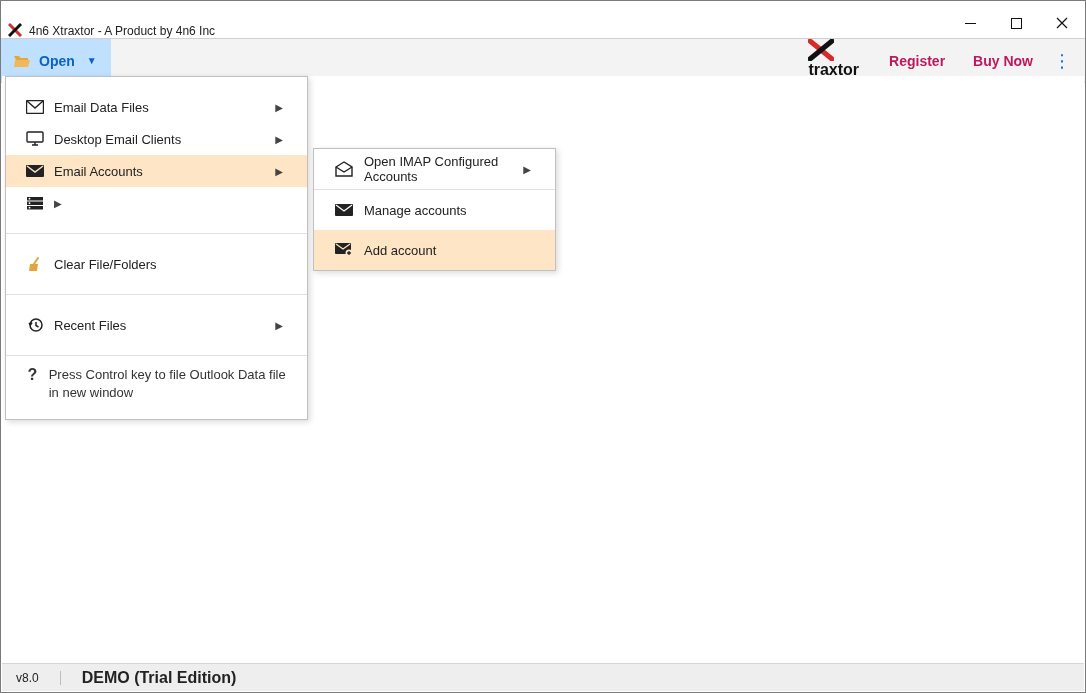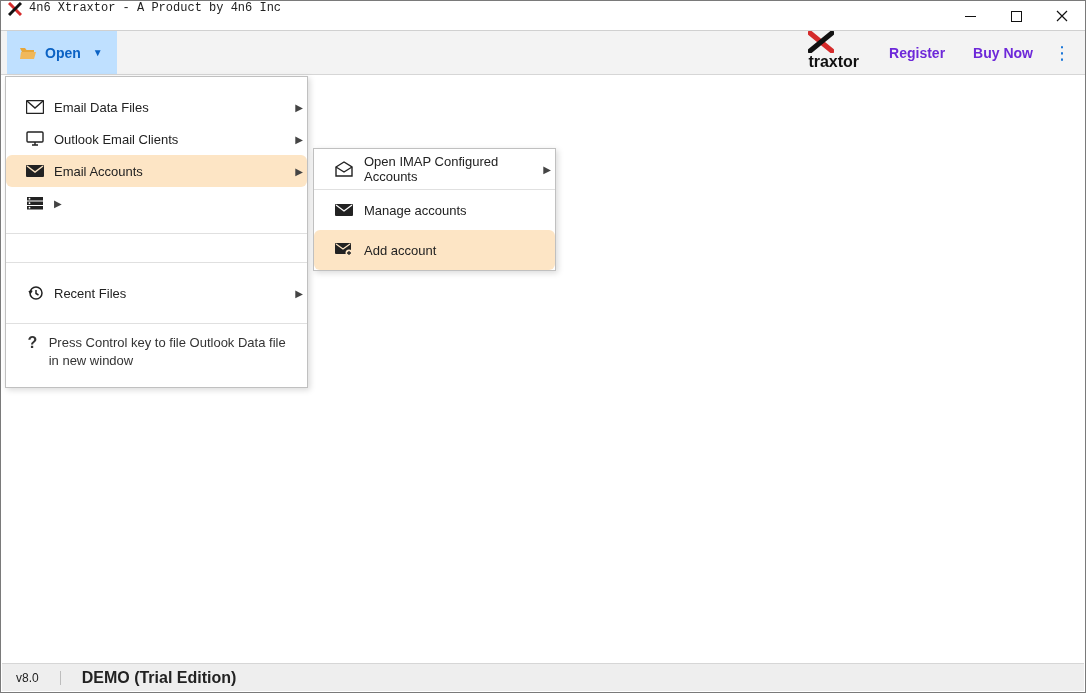--- a/index.html
+++ b/index.html
@@ -11,27 +11,26 @@
     background: #fff;
     width: 1086px;
     height: 693px;
     overflow: hidden;
     border: 1px solid #7a7a7a;
     position: relative;
   }
 
   
   .titlebar {
-    height: 30px;
+    height: 38px;
     border-bottom: 1px solid #d0d0d0;
     display: flex;
-    align-items: flex-start;
+    align-items: flex-end;
     padding: 0 0 0 6px;
     background: #fff;
-    font-family: Liberation Mono, monospace;
   }
   .titlebar .x-icon {
     width: 16px; height: 16px; margin-right: 6px;
     display:flex;align-items:center;justify-content:center;
   }
   .titlebar .title { font-size: 12px; }
   .titlebar .spacer { flex: 1; }
   .winbtn {
     width: 46px; height: 30px;
     display:flex;align-items:center;justify-content:center;
@@ -49,32 +48,31 @@
   }
   .open-btn {
     display: flex; align-items: center; gap: 8px;
     background: #bfe0ff;
     color: #0b62c4;
     font-weight: 600;
     font-size: 14px;
     padding: 0 14px 0 12px;
     height: 100%;
     cursor: pointer;
-    margin-left: 6px;
   }
   .open-btn .caret { font-size: 10px; margin-left:4px; }
   .toolbar .spacer { flex:1; }
   .brand {
     display:flex; align-items:flex-start; font-weight:700; font-size:16px;
     padding: 0 16px; color:#111;flex-direction:column;
   }
   .brand svg { margin-right: 2px; }
   .toolbar-link {
     display:flex; align-items:center; padding:0 14px;
-    color:#6d28d9; font-weight:600; font-size:14px; cursor:pointer;
+    color:#be185d; font-weight:600; font-size:14px; cursor:pointer;
   }
   .kebab { display:flex;align-items:center;justify-content:center;width:30px;color:#0b6dd6;font-size:18px; }
 
   
   .content {
     position:absolute; top:75px; left:1px; right:1px; bottom:30px;
     background:#fff;
   }
 
   
@@ -82,29 +80,29 @@
     position:absolute;
     top: 75px; left: 4px;
     width: 303px;
     background:#fff;
     border:1px solid #c0c0c0;
     box-shadow: 2px 2px 6px rgba(0,0,0,.15);
   }
   .menu-item {
     height: 32px;
     display:flex; align-items:center;
-    padding: 0 4px 0 18px;
+    padding: 0 24px 0 18px;
     font-size:13px;
     cursor:pointer;
     position:relative;
   }
   .menu-item .mi-icon { width: 22px; display:flex;align-items:center;justify-content:center; margin-right:8px;}
   .menu-item .mi-label { flex:1; }
   .menu-item .mi-arrow { font-size:10px; color:#444; }
-  .menu-item.hover { background:#fde5c5;border-radius:6px; }
+  .menu-item.hover { background:#fde5c5; }
   .menu-sep { height:1px; background:#e0e0e0; margin:0; }
   .menu-pad { height:14px; }
   .menu-tip {
     display:flex; padding: 10px 12px 18px 18px; font-size:13px; color:#333;
   }
   .menu-tip .mi-icon { width:22px; margin-right:8px; font-weight:bold; font-size:16px; display:flex;justify-content:center; }
   .menu-tip .tip-text { line-height:1.35; }
 
   
   .submenu {
@@ -200,21 +198,21 @@
     <span class="mi-arrow">▶</span>
   </div>
 
   <div class="menu-item">
     <span class="mi-icon">
       <svg width="18" height="16" viewBox="0 0 18 16">
           <rect x="1" y="1" width="16" height="10" rx="1" fill="none" stroke="#222" stroke-width="1.4"></rect>
           <path d="M6 14 h6 M9 11 v3" stroke="#222" stroke-width="1.4"></path>
         </svg>
     </span>
-    <span class="mi-label">Outlook Email Clients</span>
+    <span class="mi-label">Desktop Email Clients</span>
     <span class="mi-arrow">▶</span>
   </div>
 
   <div class="menu-item hover">
     <span class="mi-icon">
       <svg width="18" height="12" viewBox="0 0 18 12">
           <rect x="0" y="0" width="18" height="12" rx="1" fill="#222"></rect>
           <path d="M1 1 L9 7 L17 1" fill="none" stroke="#fde5c5" stroke-width="1.4"></path>
         </svg>
     </span>
@@ -233,20 +231,29 @@
           <circle cx="3.5" cy="11.7" r="0.9" fill="#fff"></circle>
         </svg>
     </span>
     <span class="mi-arrow">▶</span>
   </div>
 
   <div class="menu-pad"></div>
   <div class="menu-sep"></div>
   <div class="menu-pad"></div>
 
+  <div class="menu-item">
+    <span class="mi-icon">
+      <svg width="18" height="16" viewBox="0 0 18 16">
+          <path d="M12 2 L8 8" stroke="#e2a73c" stroke-width="2" stroke-linecap="round"></path>
+          <path d="M4 8 h8 l-1 7 H3 z" fill="#e2a73c"></path>
+        </svg>
+    </span>
+    <span class="mi-label">Clear File/Folders</span>
+  </div>
 
   <div class="menu-pad"></div>
   <div class="menu-sep"></div>
   <div class="menu-pad"></div>
 
   <div class="menu-item">
     <span class="mi-icon">
       <svg width="16" height="16" viewBox="0 0 16 16">
           <circle cx="9" cy="8" r="6" fill="none" stroke="#222" stroke-width="1.5"></circle>
           <path d="M9 5 v3.5 l2.5 1.5" fill="none" stroke="#222" stroke-width="1.5"></path>

